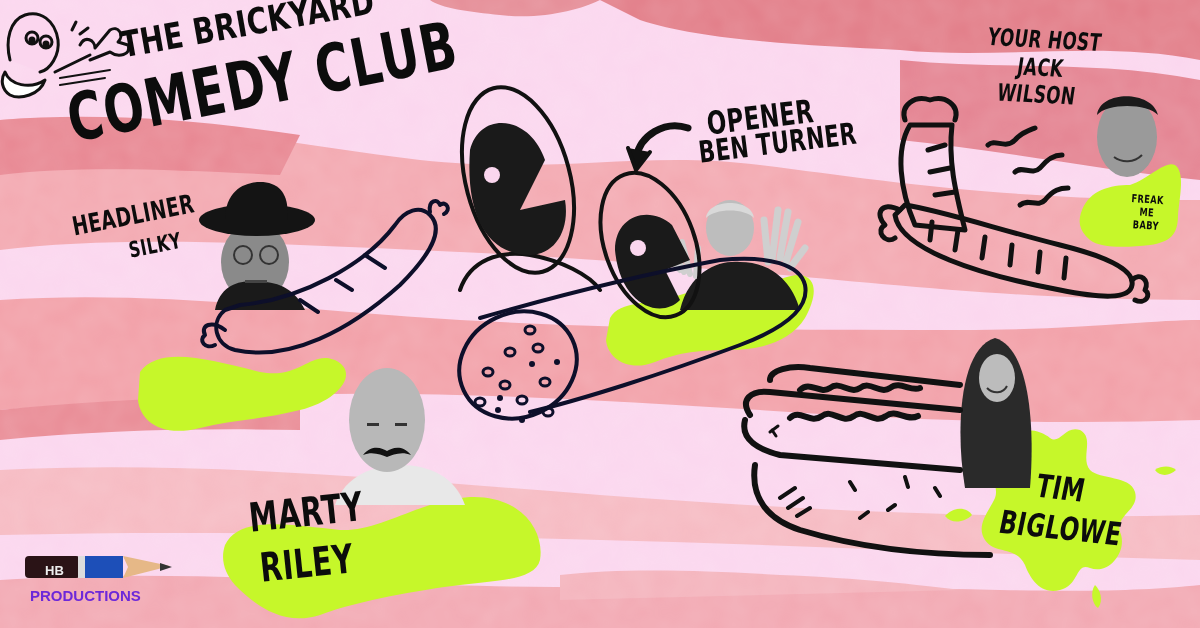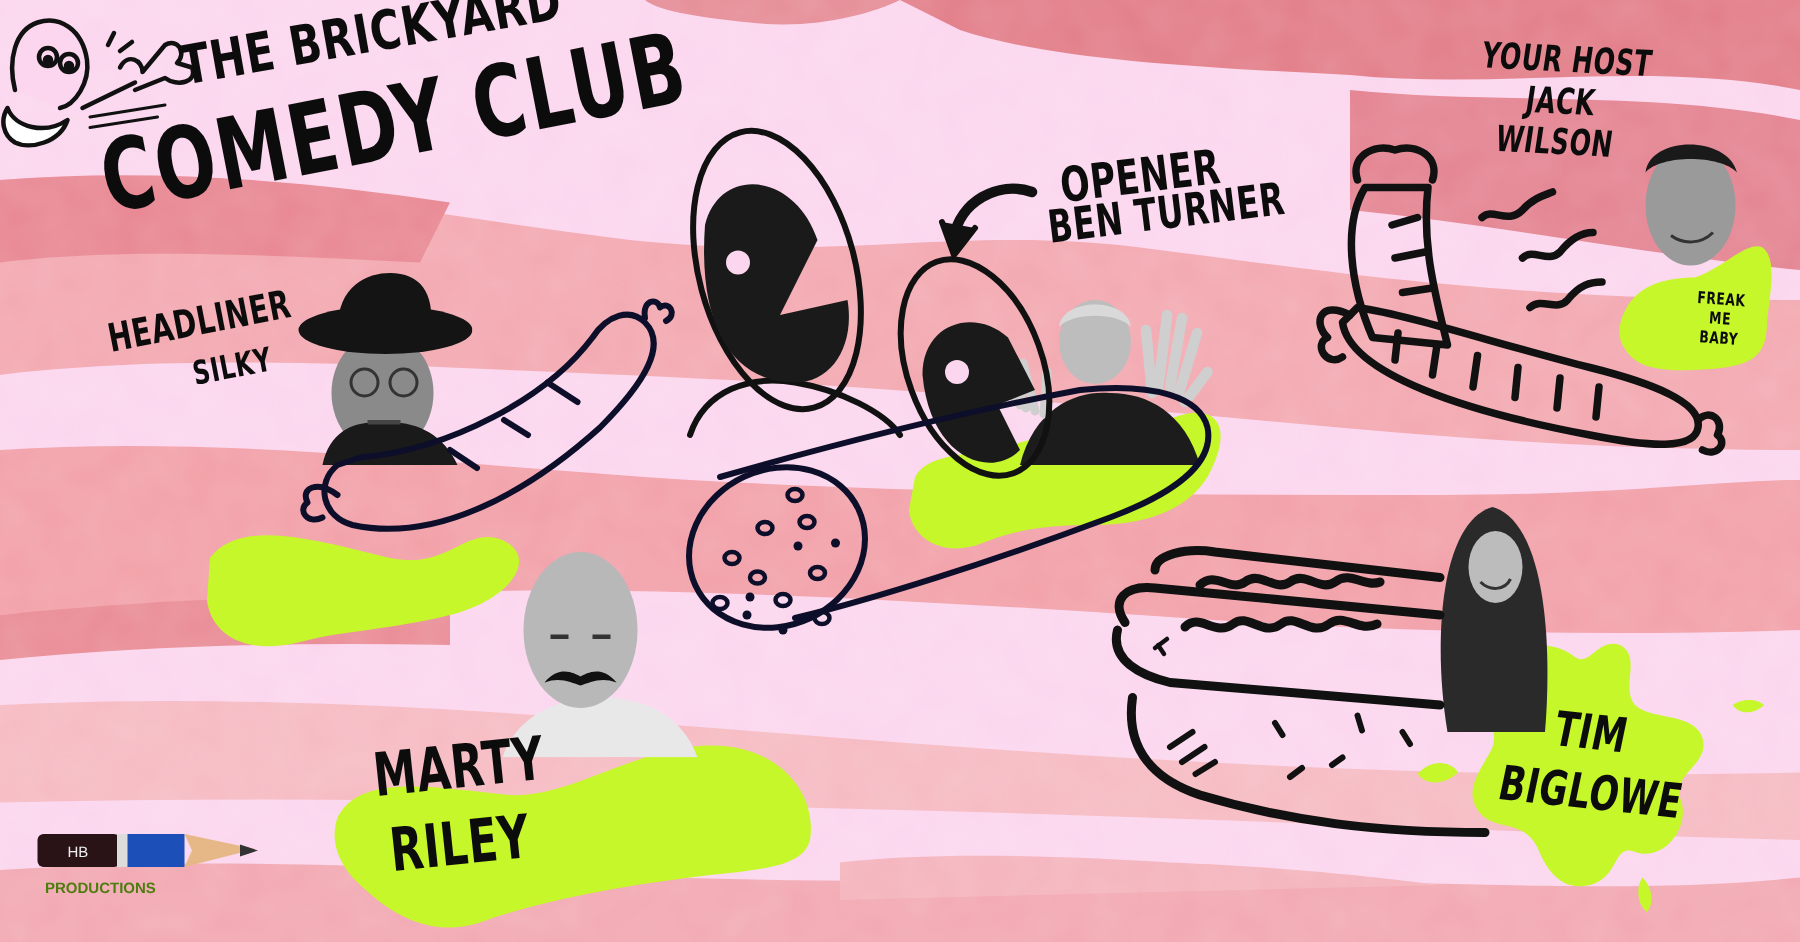--- a/index.html
+++ b/index.html
@@ -13,23 +13,23 @@
   .head1 { left:70px; top:214px; font-size:26px; transform:rotate(-11deg) scaleX(0.72); transform-origin:left top; }
   .head2 { left:127px; top:240px; font-size:22px; transform:rotate(-11deg) scaleX(0.72); transform-origin:left top; }
   .open1 { left:705px; top:108px; font-size:32px; transform:rotate(-7deg) scaleX(0.72); transform-origin:left top; }
   .open2 { left:697px; top:138px; font-size:30px; transform:rotate(-7deg) scaleX(0.72); transform-origin:left top; }
   .host { left:990px; top:24px; font-size:24px; text-align:center; transform:rotate(3deg) scaleX(0.7) skewX(-8deg); transform-origin:left top; line-height:1.15; }
   .freak { left:1132px; top:192px; font-size:11px; text-align:center; transform:rotate(4deg) scaleX(0.75); transform-origin:left top; line-height:1.2; }
   .marty1 { left:247px; top:498px; font-size:40px; transform:rotate(-6deg) scaleX(0.72); transform-origin:left top; }
   .marty2 { left:258px; top:548px; font-size:40px; transform:rotate(-6deg) scaleX(0.72); transform-origin:left top; }
   .tim1 { left:1040px; top:470px; font-size:32px; transform:rotate(6deg) scaleX(0.72) skewX(-8deg); transform-origin:left top; }
   .tim2 { left:1003px; top:506px; font-size:32px; transform:rotate(6deg) scaleX(0.72) skewX(-8deg); transform-origin:left top; }
-  .prod { position:absolute; left:30px; top:587px; font-family:"Liberation Sans", sans-serif; font-weight:bold; font-size:10px; color:#4d7c0f; letter-spacing:0; }
+  .prod { position:absolute; left:30px; top:587px; font-family:"Liberation Sans", sans-serif; font-weight:bold; font-size:15px; color:#6d28d9; letter-spacing:0; }
   .photo { position:absolute; overflow:hidden; filter:grayscale(1); }
-  .hb { position:absolute; font-family:"Liberation Sans", sans-serif; font-weight:normal; font-size:10px; color:#eee; }
+  .hb { position:absolute; font-family:"Liberation Sans", sans-serif; font-weight:bold; font-size:13px; color:#eee; }
 </style>
 </head>
 <body>
 
 <div class="poster">
 
   <svg class="bg" viewBox="0 0 1200 628">
     <defs>
       <filter id="noise">
           <feTurbulence type="fractalNoise" baseFrequency="0.04" numOctaves="2" seed="3"></feTurbulence>

